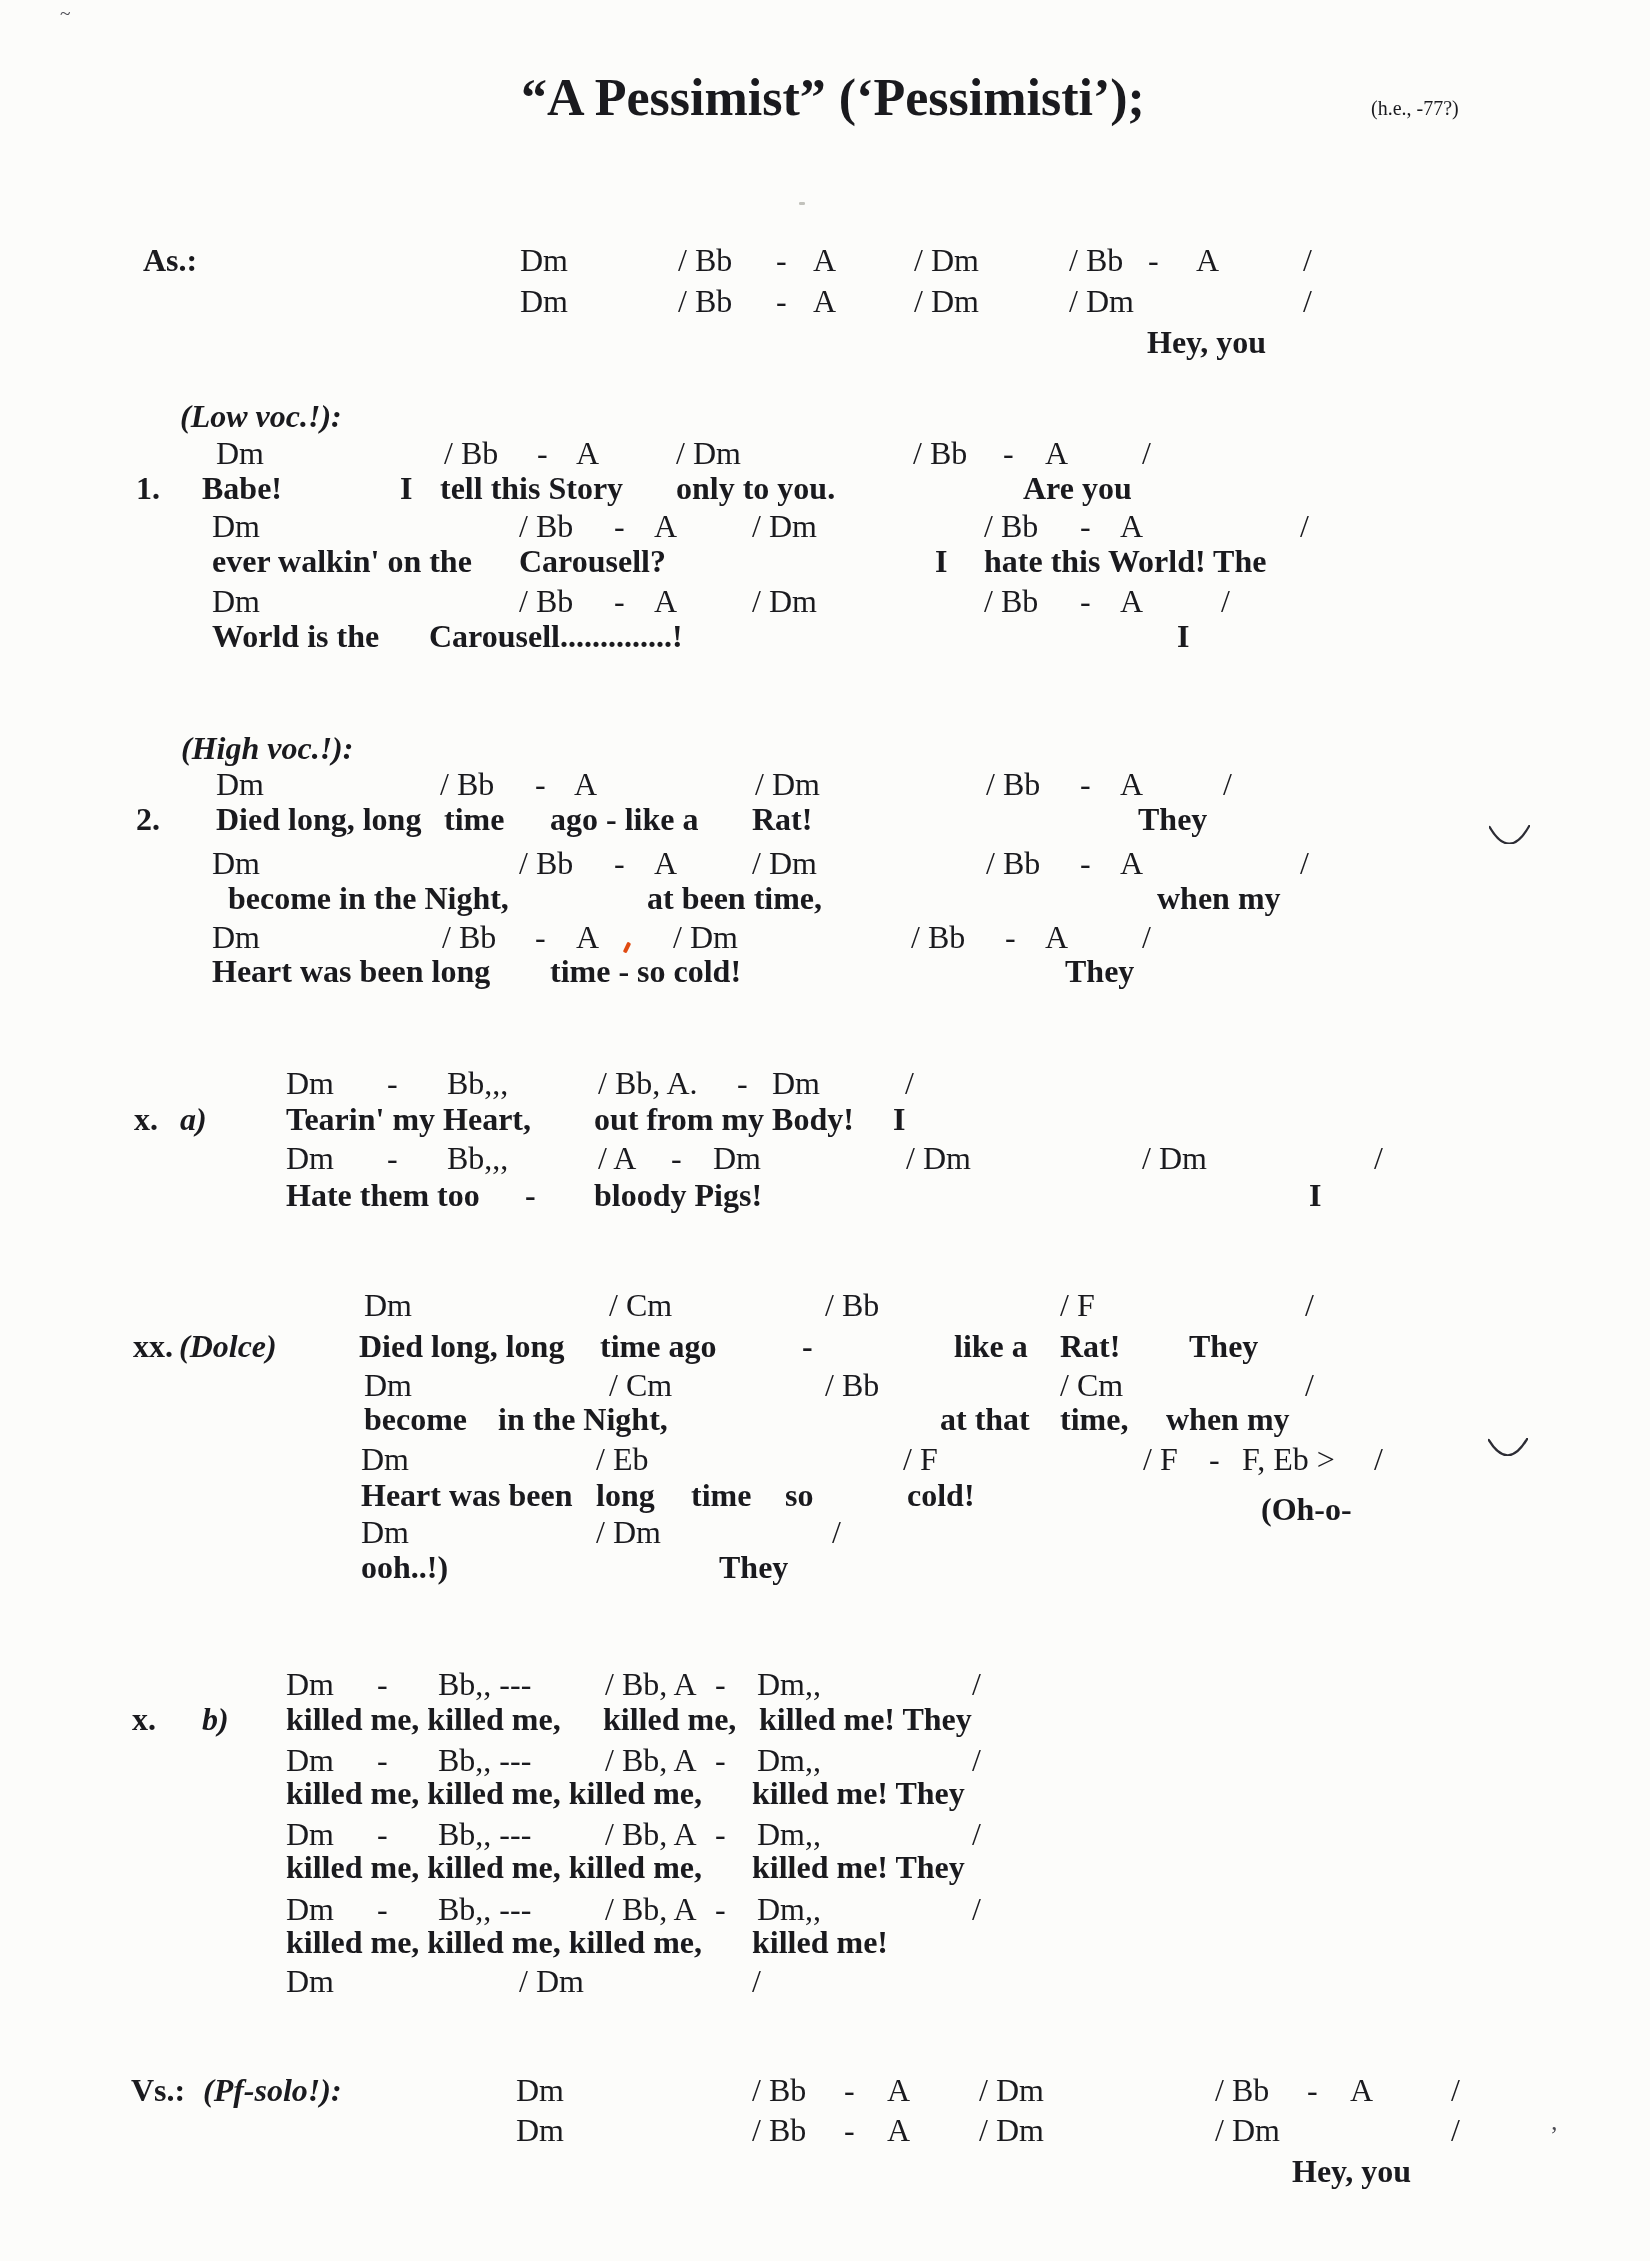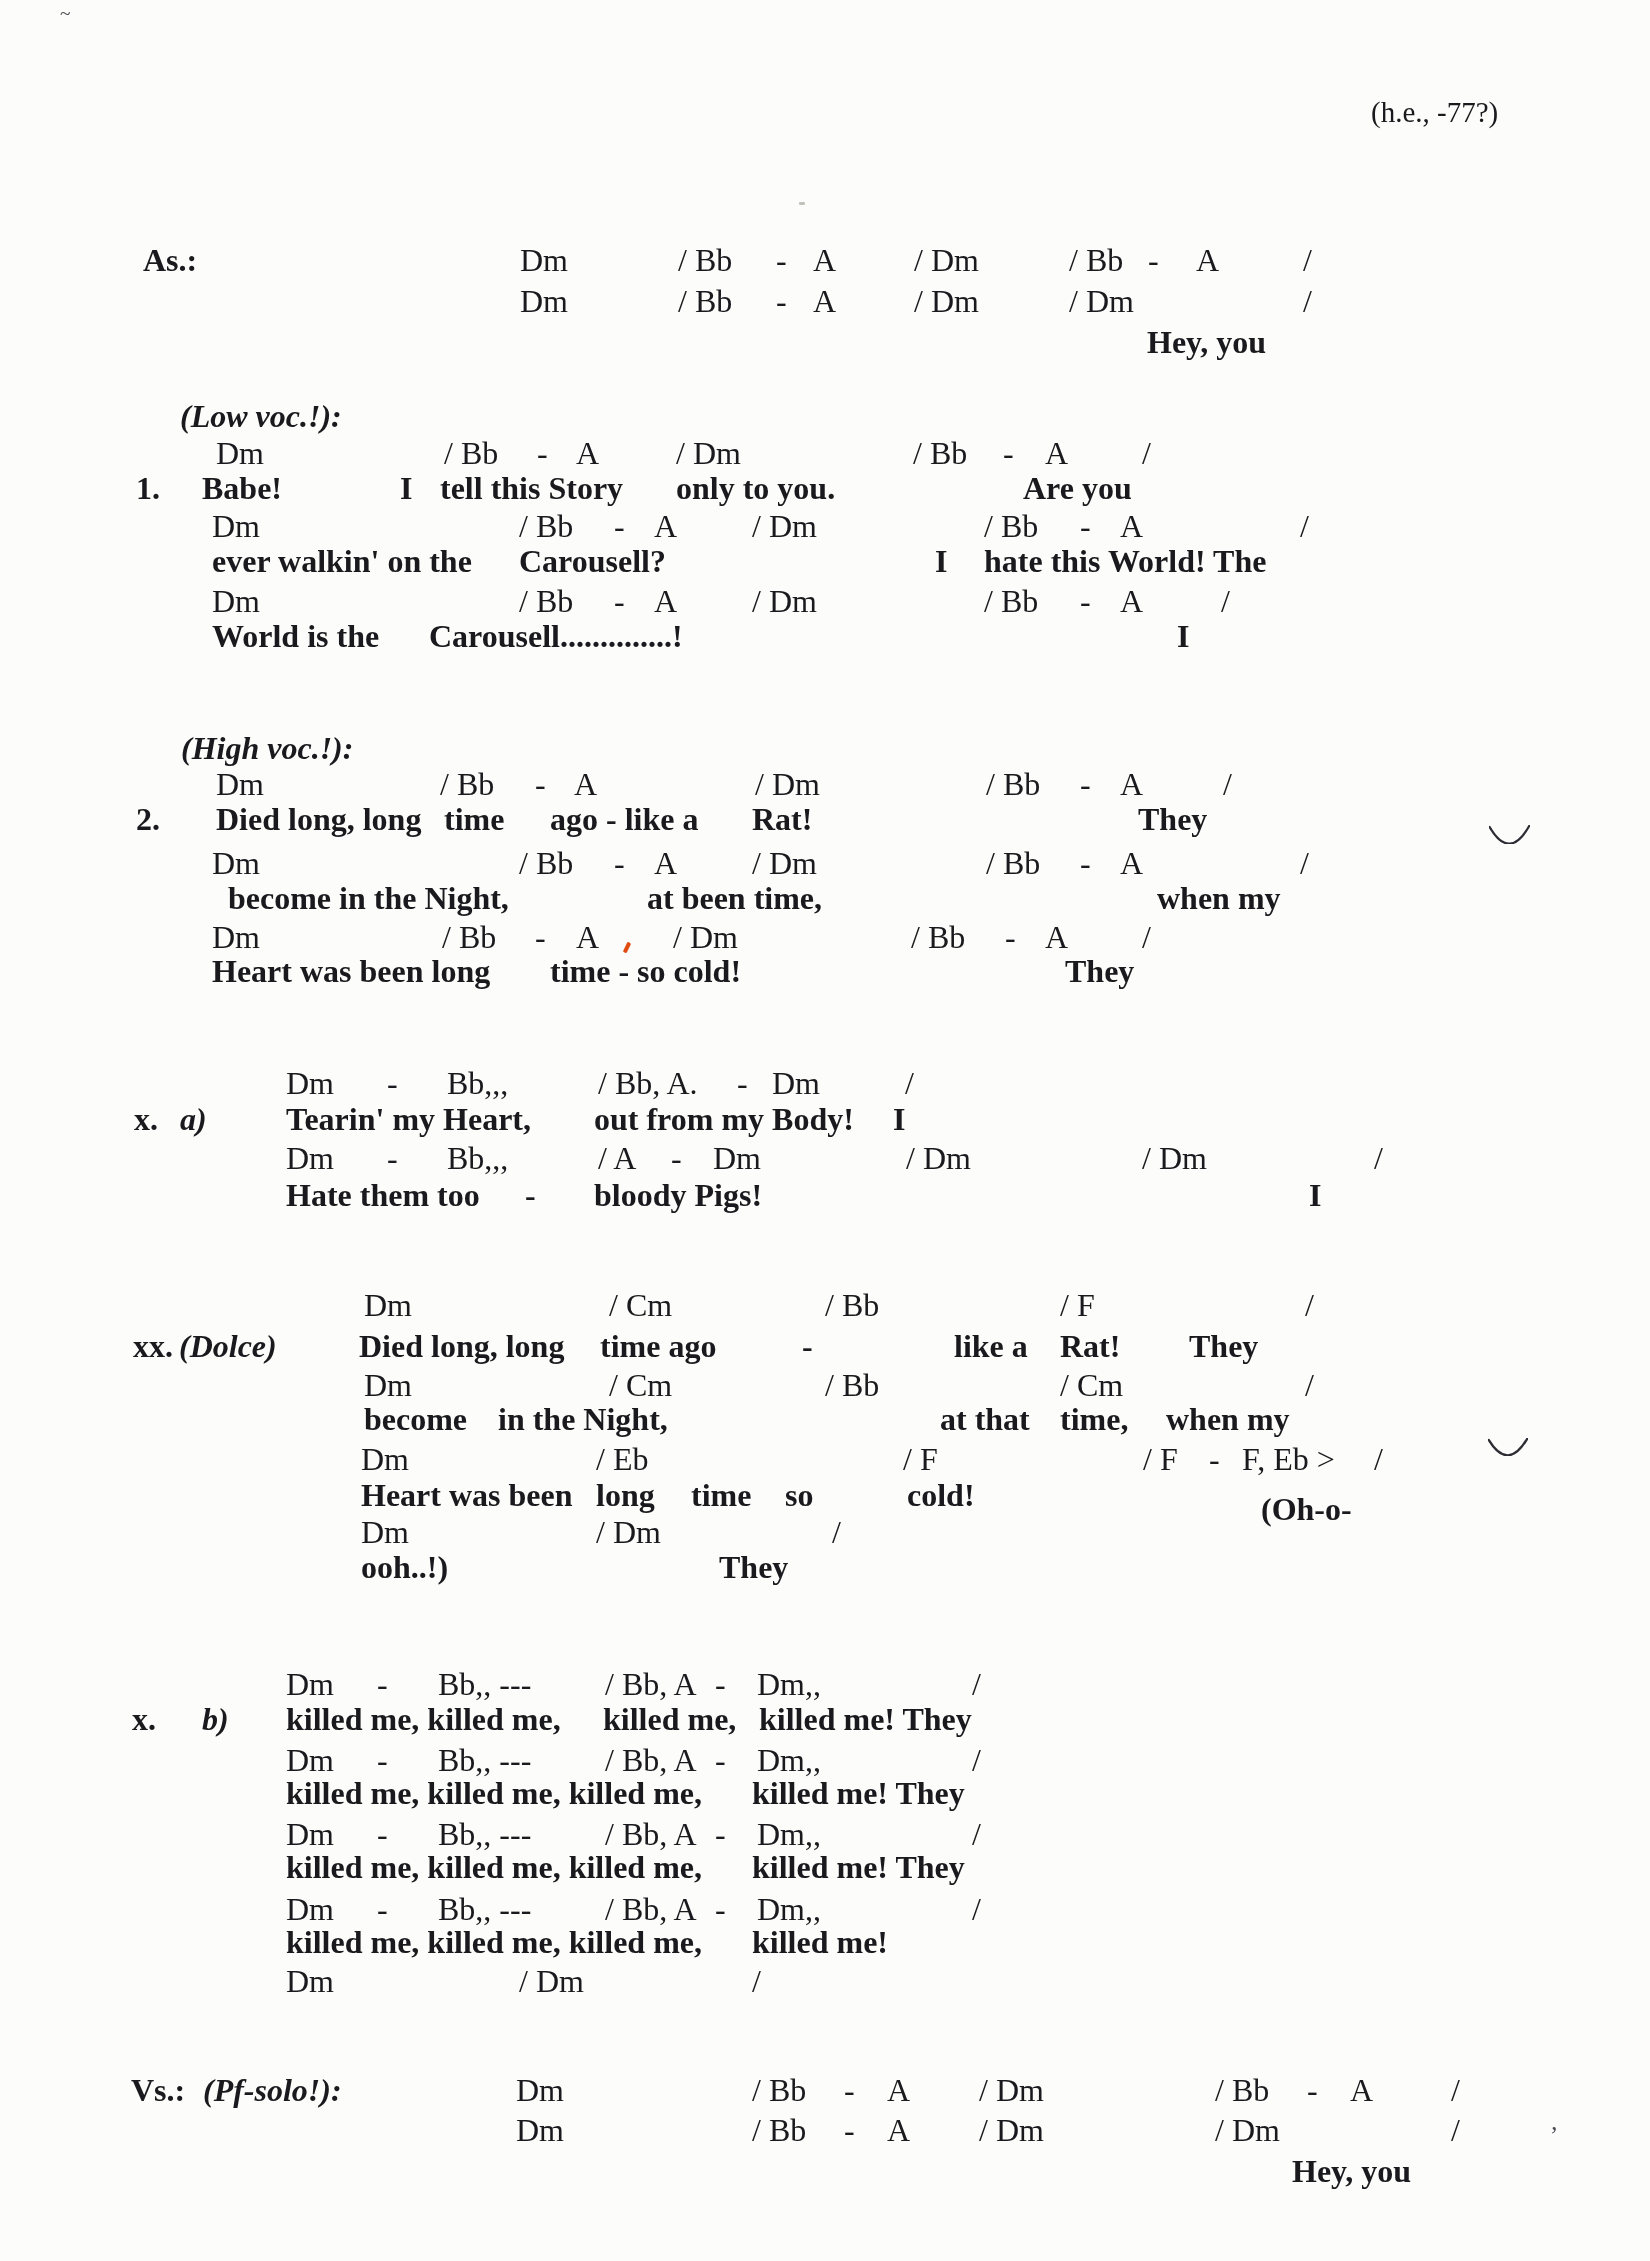--- a/index.html
+++ b/index.html
@@ -15,31 +15,32 @@
   .chord{font-size:32px;font-weight:400;}
   .lyric{font-size:32px;font-weight:700;}
   .label{font-size:32px;font-weight:700;}
   .label-italic{font-size:32px;font-weight:700;font-style:italic;}
   .title{
     position:absolute;left:521px;top:72px;
     font-size:52px;font-weight:700;line-height:1;white-space:pre;
   }
   .title-note{
     position:absolute;left:1371px;top:98px;
-    font-size:29px;font-weight:400;line-height:1;white-space:pre;
+    font-size:20px;font-weight:400;line-height:1;white-space:pre;
   }
   .artifact{position:absolute;}
   .artifact.tick{width:3.9px;height:11px;border-radius:1.3px;transform:rotate(26deg);}
   .artifact.dot{width:5.8px;height:2.6px;border-radius:1.3px;background:#c2c2bc;}
   .artifact.glyph{color:#4a4a52;line-height:1;font-weight:400;}
 </style>
 </head>
 <body>
 
 <div class="sheet">
+  <div class="title">“A Pessimist” (‘Pessimisti’);</div>
   <div class="title-note">(h.e., -77?)</div>
   <div id="lines-root">
       <span class="seg label" style="left: 143px; top: 244px;">As.:</span>
       <span class="seg chord" style="left: 520px; top: 244px;">Dm</span>
       <span class="seg chord" style="left: 678px; top: 244px;">/ Bb</span>
       <span class="seg chord" style="left: 776px; top: 244px;">-</span>
       <span class="seg chord" style="left: 813px; top: 244px;">A</span>
       <span class="seg chord" style="left: 914px; top: 244px;">/ Dm</span>
       <span class="seg chord" style="left: 1069px; top: 244px;">/ Bb</span>
       <span class="seg chord" style="left: 1148px; top: 244px;">-</span>

